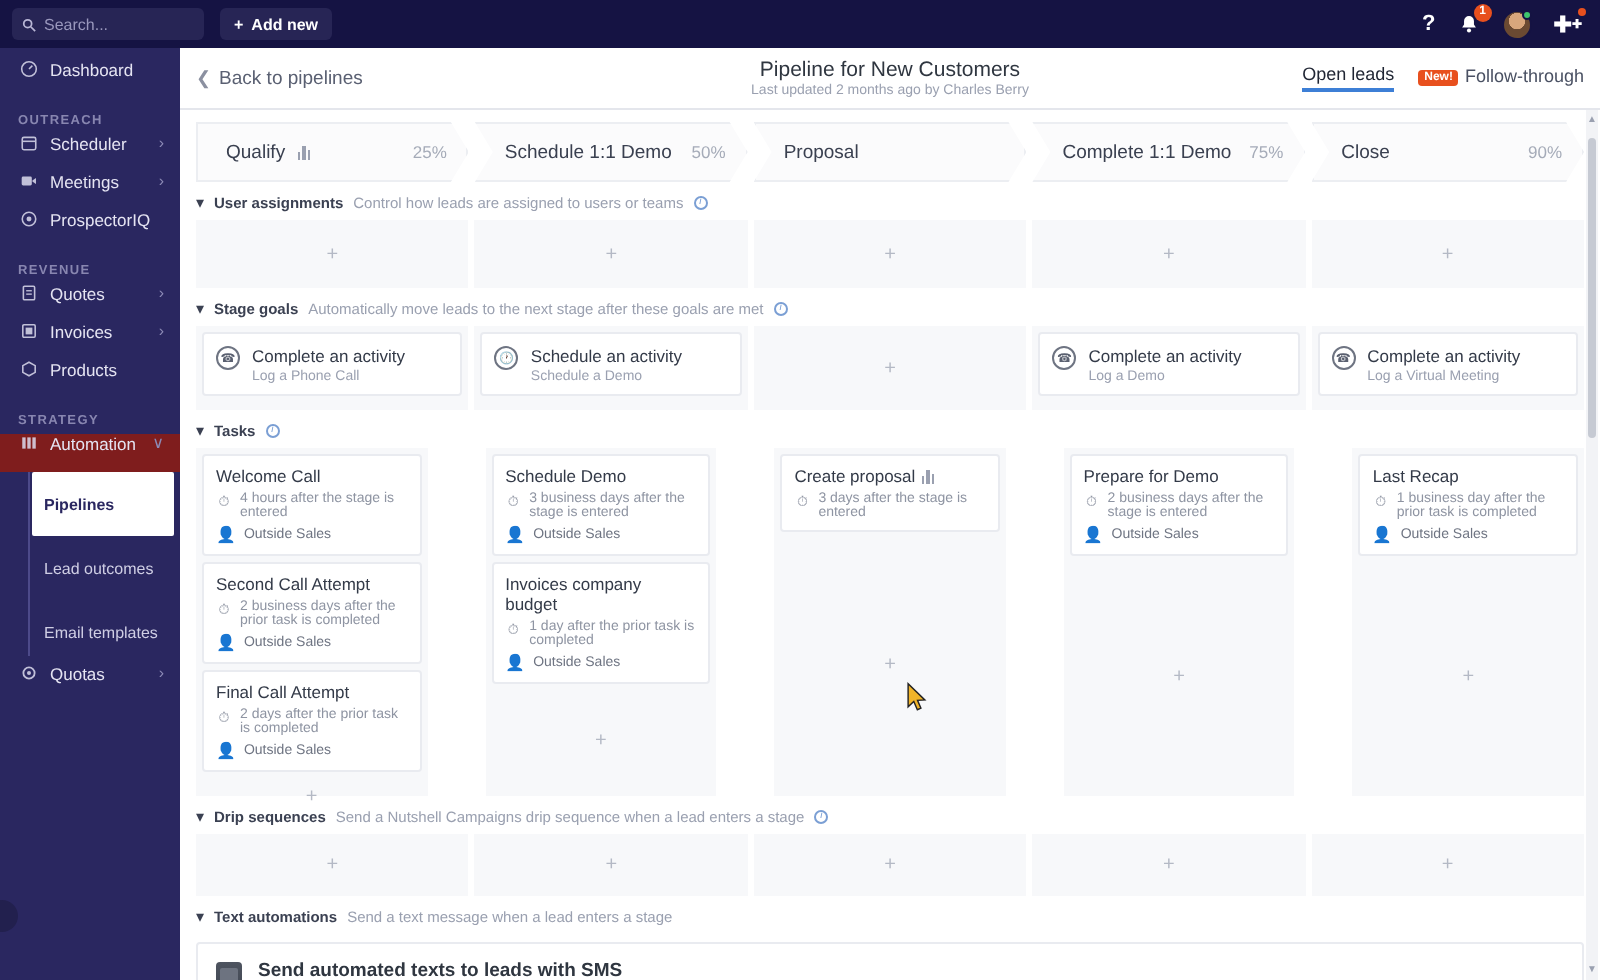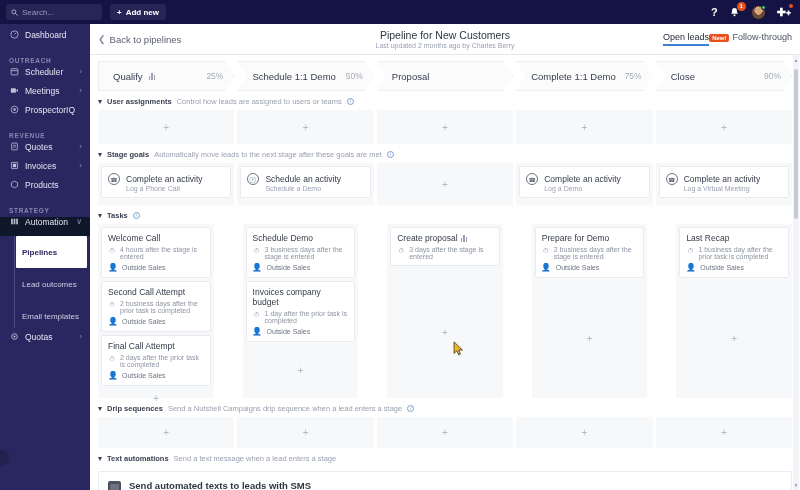--- a/index.html
+++ b/index.html
@@ -51,21 +51,21 @@
     width: 90px; background: #2a2760; flex: 0 0 90px;
     padding-top: 6px; position: relative; overflow: hidden;
   }
   .nav-item {
     height: 19px; display: flex; align-items: flex-start; gap: 6px;
     padding: 0 8px 0 9px; color: #e5e4f2; font-size: 8.5px; font-weight: normal;
   }
   .nav-item .ico { width: 10px; display: flex; justify-content: center; opacity: .85; }
   .nav-item .lbl { flex: 1; white-space: nowrap; }
   .nav-item .chev { color: #8c8ab5; font-size: 8px; }
-  .nav-item.active { background: #0f172a; }
+  .nav-item.active { background: #7f1d1d; }
   .nav-sect {
     color: #8886b0; font-size: 6.5px; letter-spacing: .7px; font-weight: bold;
     padding: 8px 0 3px 9px;
   }
   .subnav { position: relative; padding-left: 16px; }
   .subnav:before {
     content: ""; position: absolute; left: 14px; top: 0; bottom: 4px; width: 1px; background: #4d4a8a;
   }
   .sub-item {
     height: 32px; display: flex; align-items: center; padding-left: 6px;
@@ -81,21 +81,21 @@
   .main { flex: 1; min-width: 0; display: flex; flex-direction: column; background: #ffffff; position: relative; }
   .page-head {
     height: 31px; flex: 0 0 31px; border-bottom: 1px solid #e4e6ec;
     display: flex; align-items: center; padding: 0 8px; position: relative;
   }
   .back { display: flex; align-items: center; gap: 4px; color: #5a6072; font-size: 9.5px; }
   .back .car { font-size: 9px; color: #8b90a0; }
   .title-block { position: absolute; left: 0; right: 0; text-align: center; pointer-events: none; }
   .title-block .t1 { font-size: 10.5px; font-weight: normal; color: #2f3640; }
   .title-block .t2 { font-size: 7px; color: #9aa0b0; margin-top: 1px; }
-  .head-tabs { margin-left: auto; display: flex; }
+  .head-tabs { margin-left: auto; display: flex; align-items: center; gap: 12px; }
   .tab { font-size: 9px; color: #4a5163; padding-bottom: 2px; }
   .tab.active { color: #1f2533; border-bottom: 2px solid #3d7fd6; }
   .new-badge {
     background: #e8501e; color: #fff; font-size: 6px; font-weight: bold;
     padding: 1px 3px; border-radius: 2px; margin-right: 3px; vertical-align: middle;
   }
 
   .scrollarea { flex: 1; overflow: hidden; position: relative; background: #fff; }
 
   

